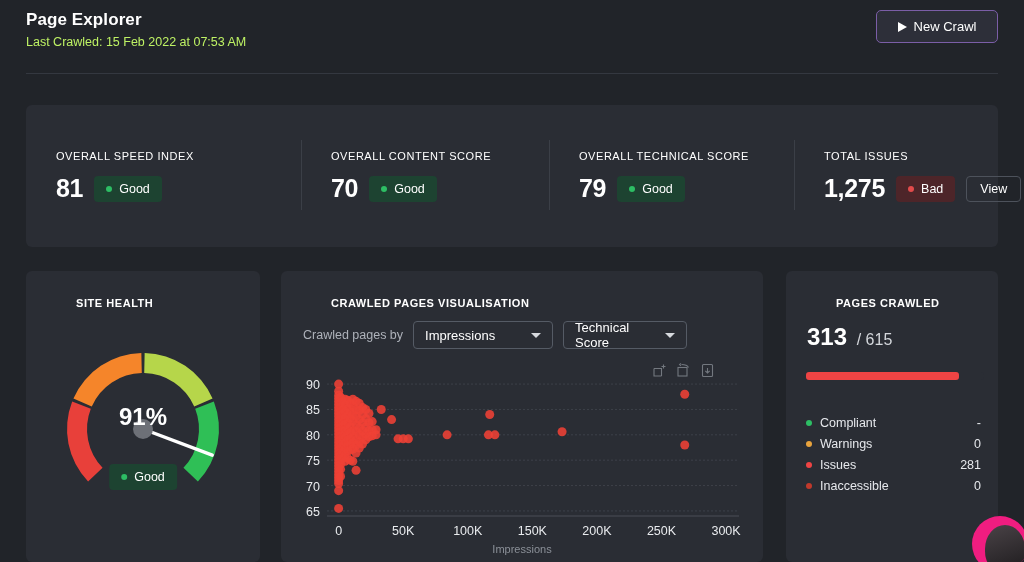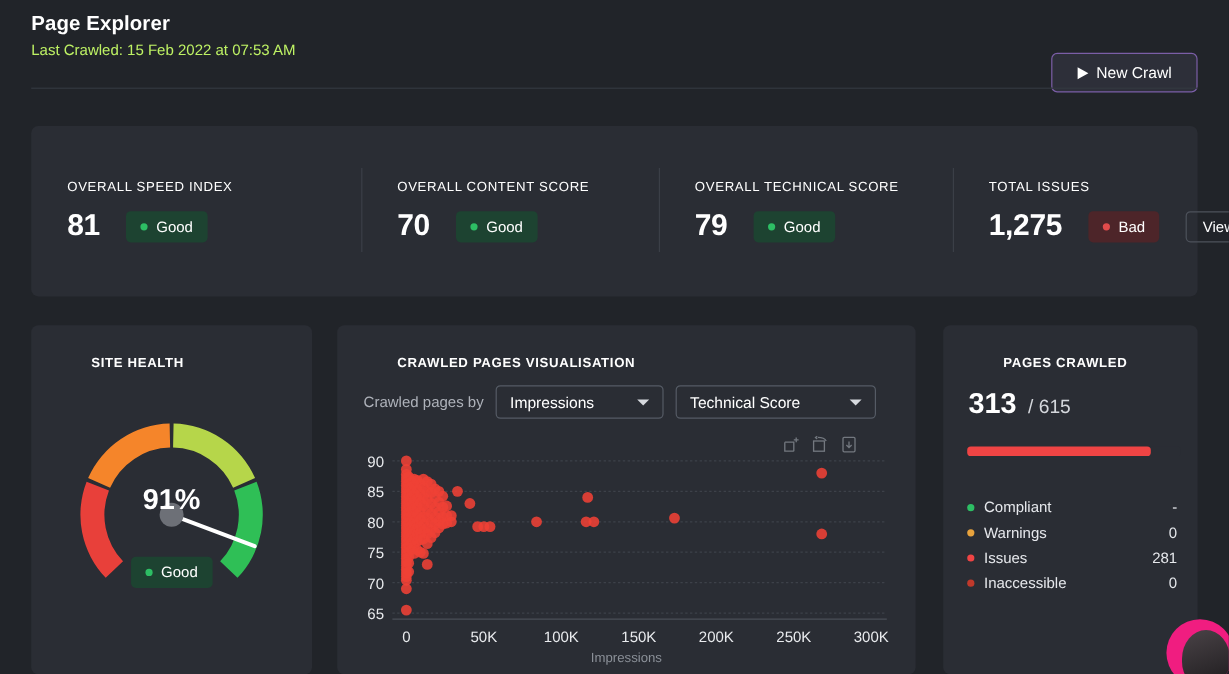--- a/index.html
+++ b/index.html
@@ -27,21 +27,21 @@
     margin-top: 5px; font-size: 12.5px; color: #bef264; font-weight: normal;
   }
   .new-crawl-btn {
     position: absolute; right: 0; top: 0;
     width: 122px; height: 33px;
     background: #2d2f39;
     border: 1px solid #7b5ea7;
     border-radius: 5px;
     color: #fff; font-size: 13px;
     display: flex; align-items: center; justify-content: center;
-    gap: 7px; cursor: pointer; margin-top: 34px;
+    gap: 7px; cursor: pointer;
   }
   .new-crawl-btn .play-tri {
     width: 0; height: 0;
     border-left: 9px solid #fff;
     border-top: 5.5px solid transparent;
     border-bottom: 5.5px solid transparent;
   }
   .header-rule {
     position: absolute; left: 26px; right: 26px; top: 73px;
     height: 1px; background: #343840;
@@ -63,21 +63,21 @@
   .stat:nth-child(4) { width: 204px; }
   .stat + .stat::before {
     content: ""; position: absolute; left: 0; top: 35px;
     width: 1px; height: 70px; background: #3b3f47;
   }
   .stat-label {
     font-size: 11px; font-weight: normal; color: #ffffff;
     letter-spacing: 0.55px; text-transform: uppercase;
   }
   .stat-value-row {
-    margin-top: 12px; display: flex; align-items: center; gap: 22px;
+    margin-top: 12px; display: flex; align-items: center; gap: 11px;
   }
   .stat-value { font-size: 25px; font-weight: bold; color: #fff; letter-spacing: -0.3px; }
   .badge {
     display: inline-flex; align-items: center; gap: 7px;
     height: 26px; padding: 0 12px; border-radius: 4px;
     font-size: 12.5px; color: #ffffff;
   }
   .badge.good { background: #1d4331; }
   .badge.bad  { background: #4d2529; }
   .dot { width: 6px; height: 6px; border-radius: 50%; display: inline-block; }
@@ -132,21 +132,21 @@
     display: flex; align-items: center; gap: 10px;
   }
   .ctl-label { font-size: 12.5px; color: #aeb2ba; }
   .select {
     height: 28px; padding: 0 11px;
     border: 1px solid #555b65; border-radius: 4px;
     background: transparent; color: #fff; font-size: 13px;
     display: inline-flex; align-items: center; cursor: pointer;
   }
   .select.wide { width: 140px; justify-content: space-between; }
-  .select.wide2 { width: 167px; justify-content: space-between; }
+  .select.wide2 { width: 124px; justify-content: flex-end; }
   .caret {
     width: 0; height: 0; margin-left: 8px;
     border-left: 5px solid transparent;
     border-right: 5px solid transparent;
     border-top: 5px solid #d6d9de;
   }
   .chart-tools {
     position: absolute; right: 48px; top: 92px;
     display: flex; gap: 9px; align-items: center;
   }

